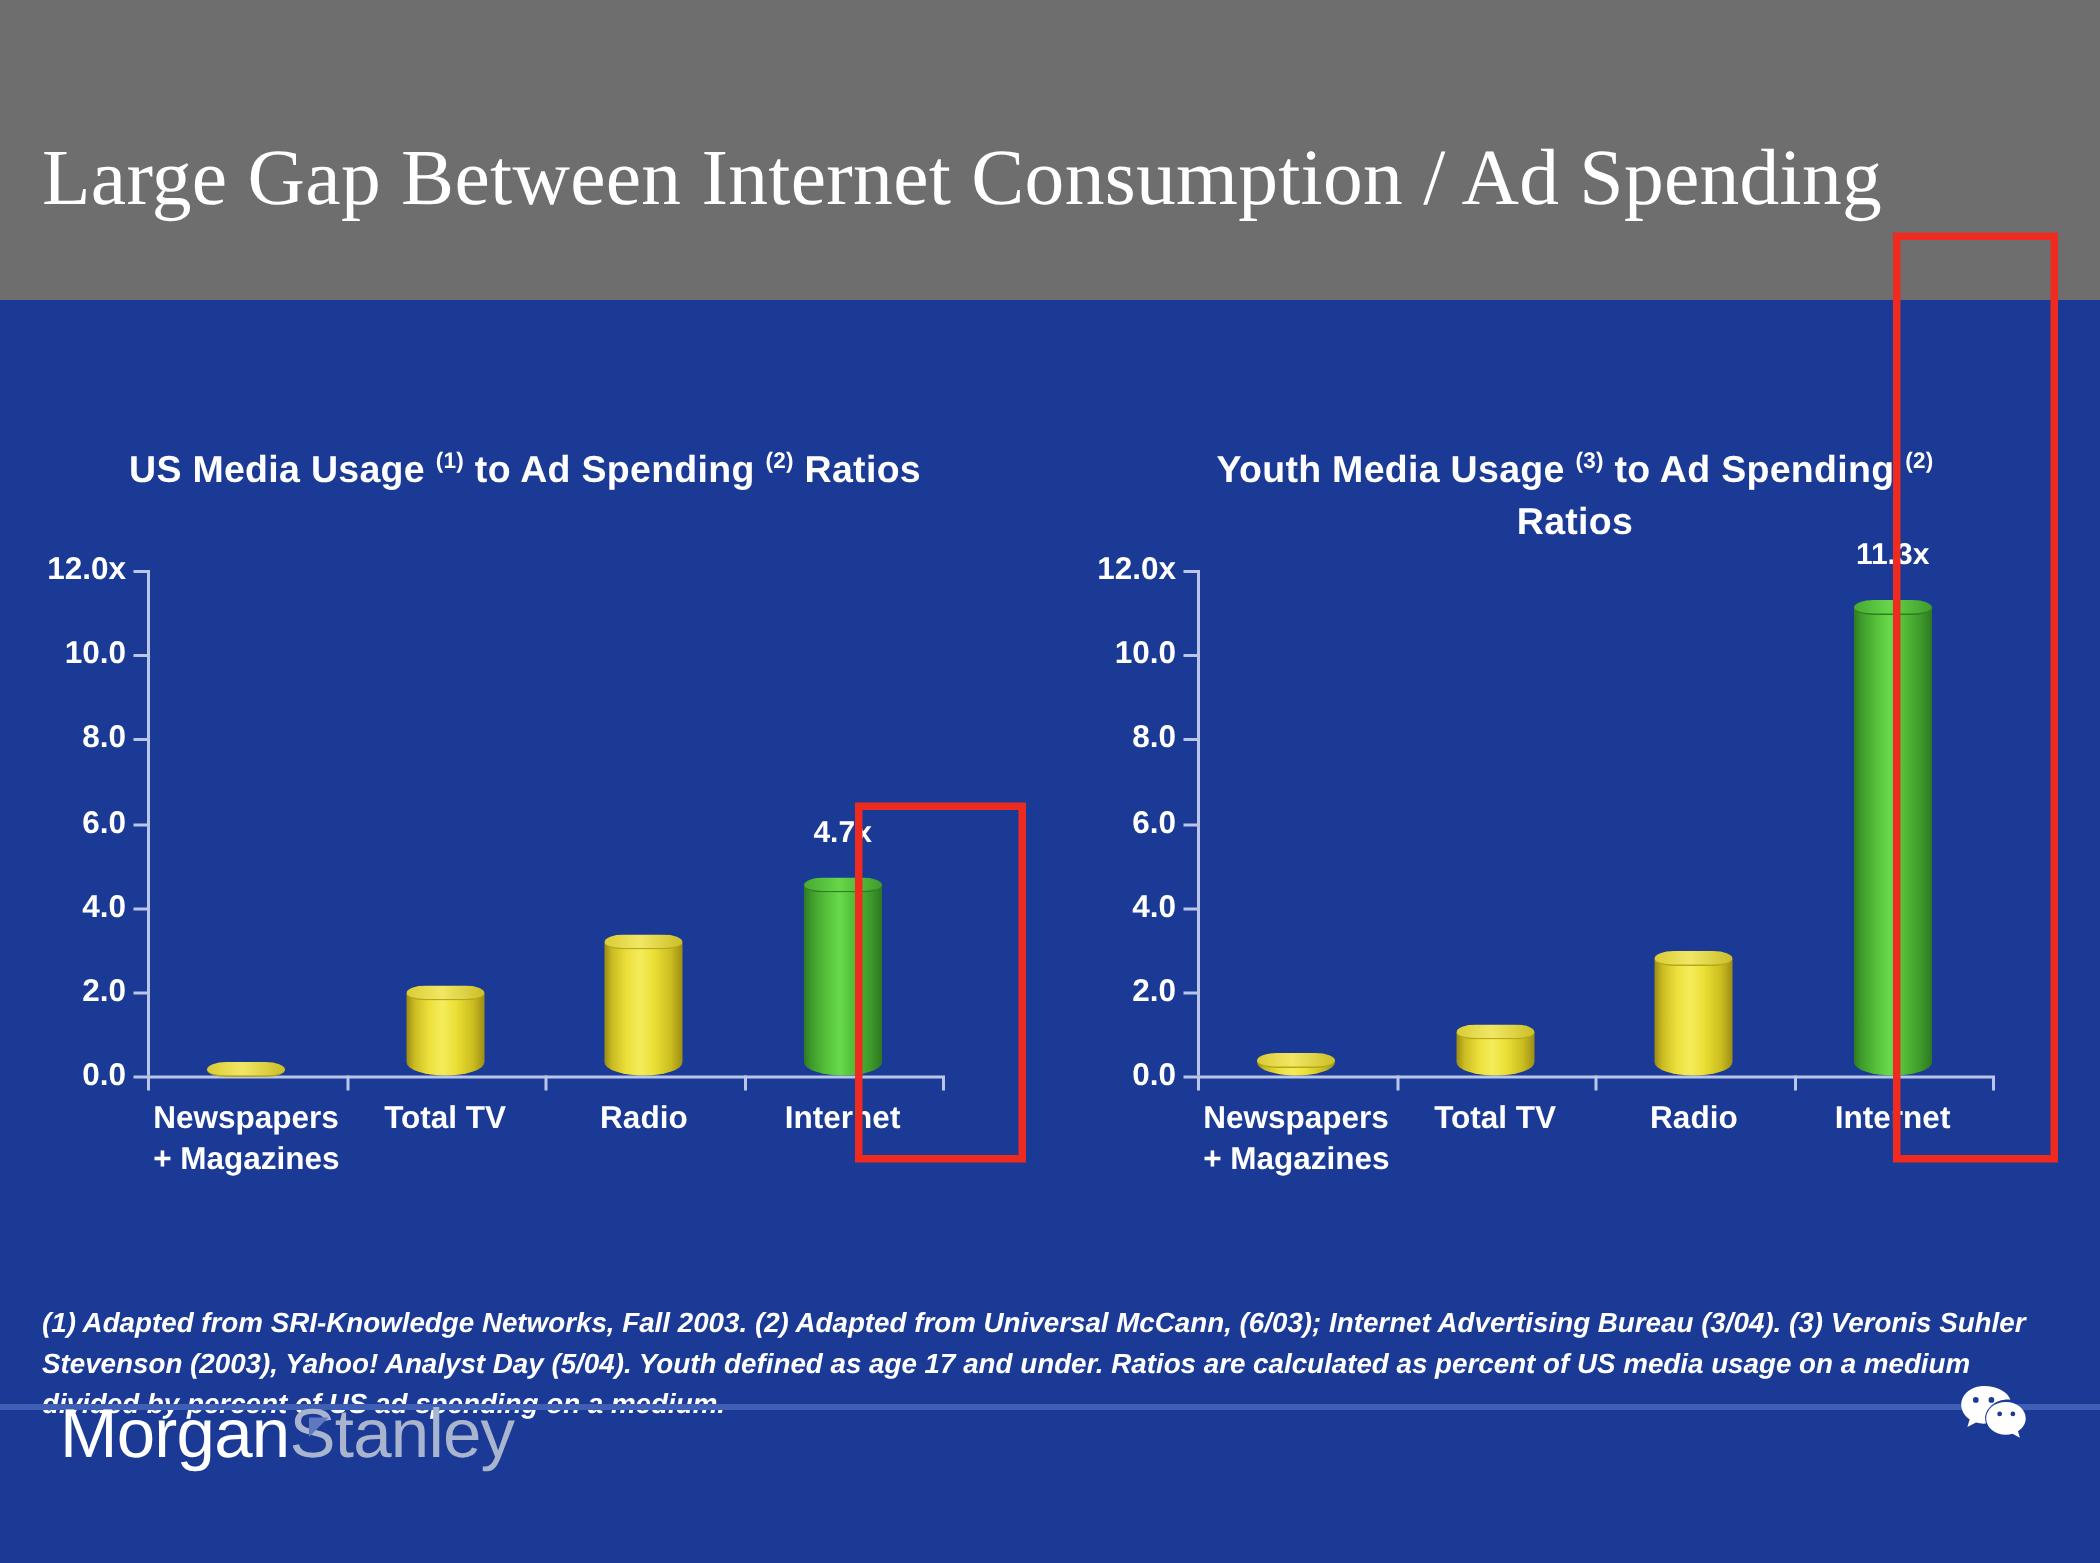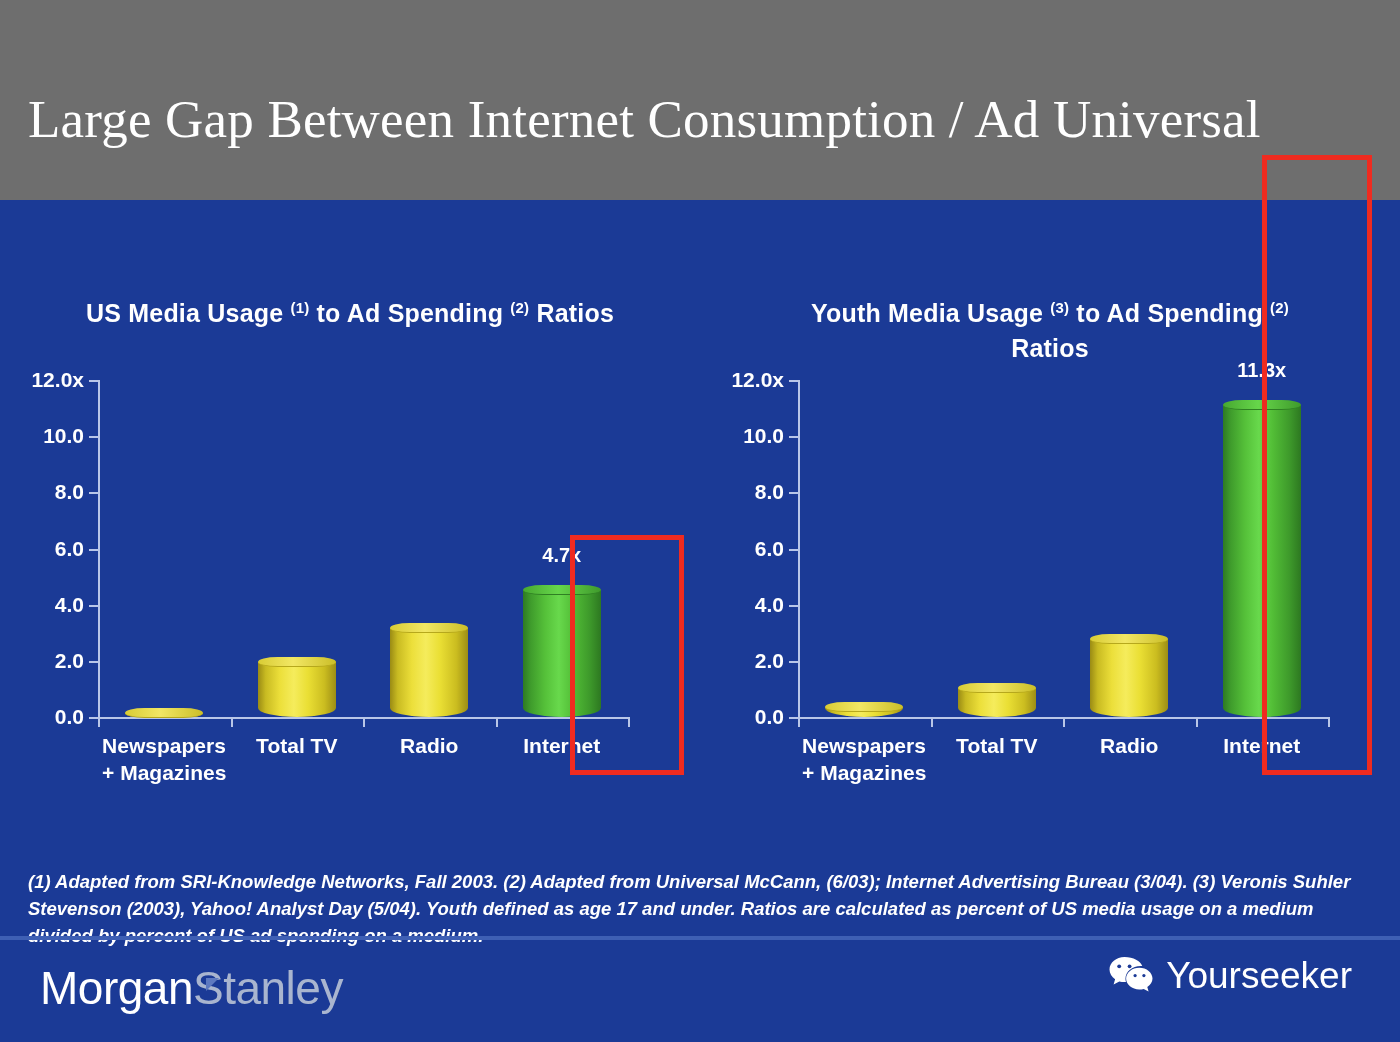--- a/index.html
+++ b/index.html
@@ -118,21 +118,21 @@
     top: 337px;
     width: 2px;
     height: 10px;
     background: #b9c6e8;
   }
 
   
   .bar {
     position: absolute;
     bottom: 0;
-    width: 78px;
+    width: 52px;
     transform: translateX(-50%);
   }
   .bar-body {
     position: absolute;
     left: 0; right: 0; bottom: 0; top: 5px;
     border-radius: 0 0 50% 50% / 0 0 9px 9px;
   }
   .bar-cap {
     position: absolute;
     left: 0; right: 0; top: 0;
@@ -208,21 +208,21 @@
     top: 736px;
     width: 1400px;
     height: 4px;
     background: #3e5fb4;
   }
 
   
   #footer {
     position: absolute;
     left: 0;
-    top: 740px;
+    top: 707px;
     width: 1400px;
     height: 102px;
     border-radius: 18px;
   }
   #ms-logo {
     position: absolute;
     left: 40px;
     top: 22px;
     font-size: 46px;
     line-height: 52px;
@@ -264,21 +264,21 @@
     line-height: 42px;
     white-space: nowrap;
   }
 </style>
 </head>
 <body>
 
 <div id="slide">
 
   <div id="header-band"></div>
-  <div id="slide-title">Large Gap Between Internet Consumption / Ad Universal</div>
+  <div id="slide-title">Large Gap Between Internet Consumption / Ad Spending</div>
 
   <div id="body-area">
 
     <div class="chart-panel" id="panel-left">
       <div class="panel-title">
         <span>US Media Usage</span>
         <sup>(1)</sup>
         <span>to Ad Spending</span>
         <sup>(2)</sup>
         <span>Ratios</span>
@@ -403,18 +403,17 @@
         <span>
           <svg width="46" height="40" viewBox="0 0 46 40" aria-hidden="true">
             <path d="M16.5 3C8.2 3 1.5 8.6 1.5 15.5c0 3.9 2.2 7.4 5.6 9.7L5.6 30.4l5.7-3c1.6.45 3.4.7 5.2.7.5 0 1 0 1.5-.06-.35-1.05-.55-2.15-.55-3.3 0-7 6.8-12.7 15.2-12.7.55 0 1.1.03 1.6.08C32.6 7.1 25.4 3 16.5 3z" fill="#ffffff"></path>
             <circle cx="11.2" cy="12.3" r="1.9" fill="#1b3a96"></circle>
             <circle cx="21.6" cy="12.3" r="1.9" fill="#1b3a96"></circle>
             <path d="M44.5 24.6c0-6-5.9-10.9-13.2-10.9s-13.2 4.9-13.2 10.9 5.9 10.9 13.2 10.9c1.5 0 3-.2 4.4-.6l4.9 2.6-1.3-4.4c3.1-2 5.2-5 5.2-8.5z" fill="#ffffff"></path>
             <circle cx="27.1" cy="21.6" r="1.6" fill="#1b3a96"></circle>
             <circle cx="35.9" cy="21.6" r="1.6" fill="#1b3a96"></circle>
           </svg>
         </span>
-        <span id="yourseeker-label">Yourseeker</span>
       </div>
     </div>
 
   </div>
 </div>
 
 </body></html>

